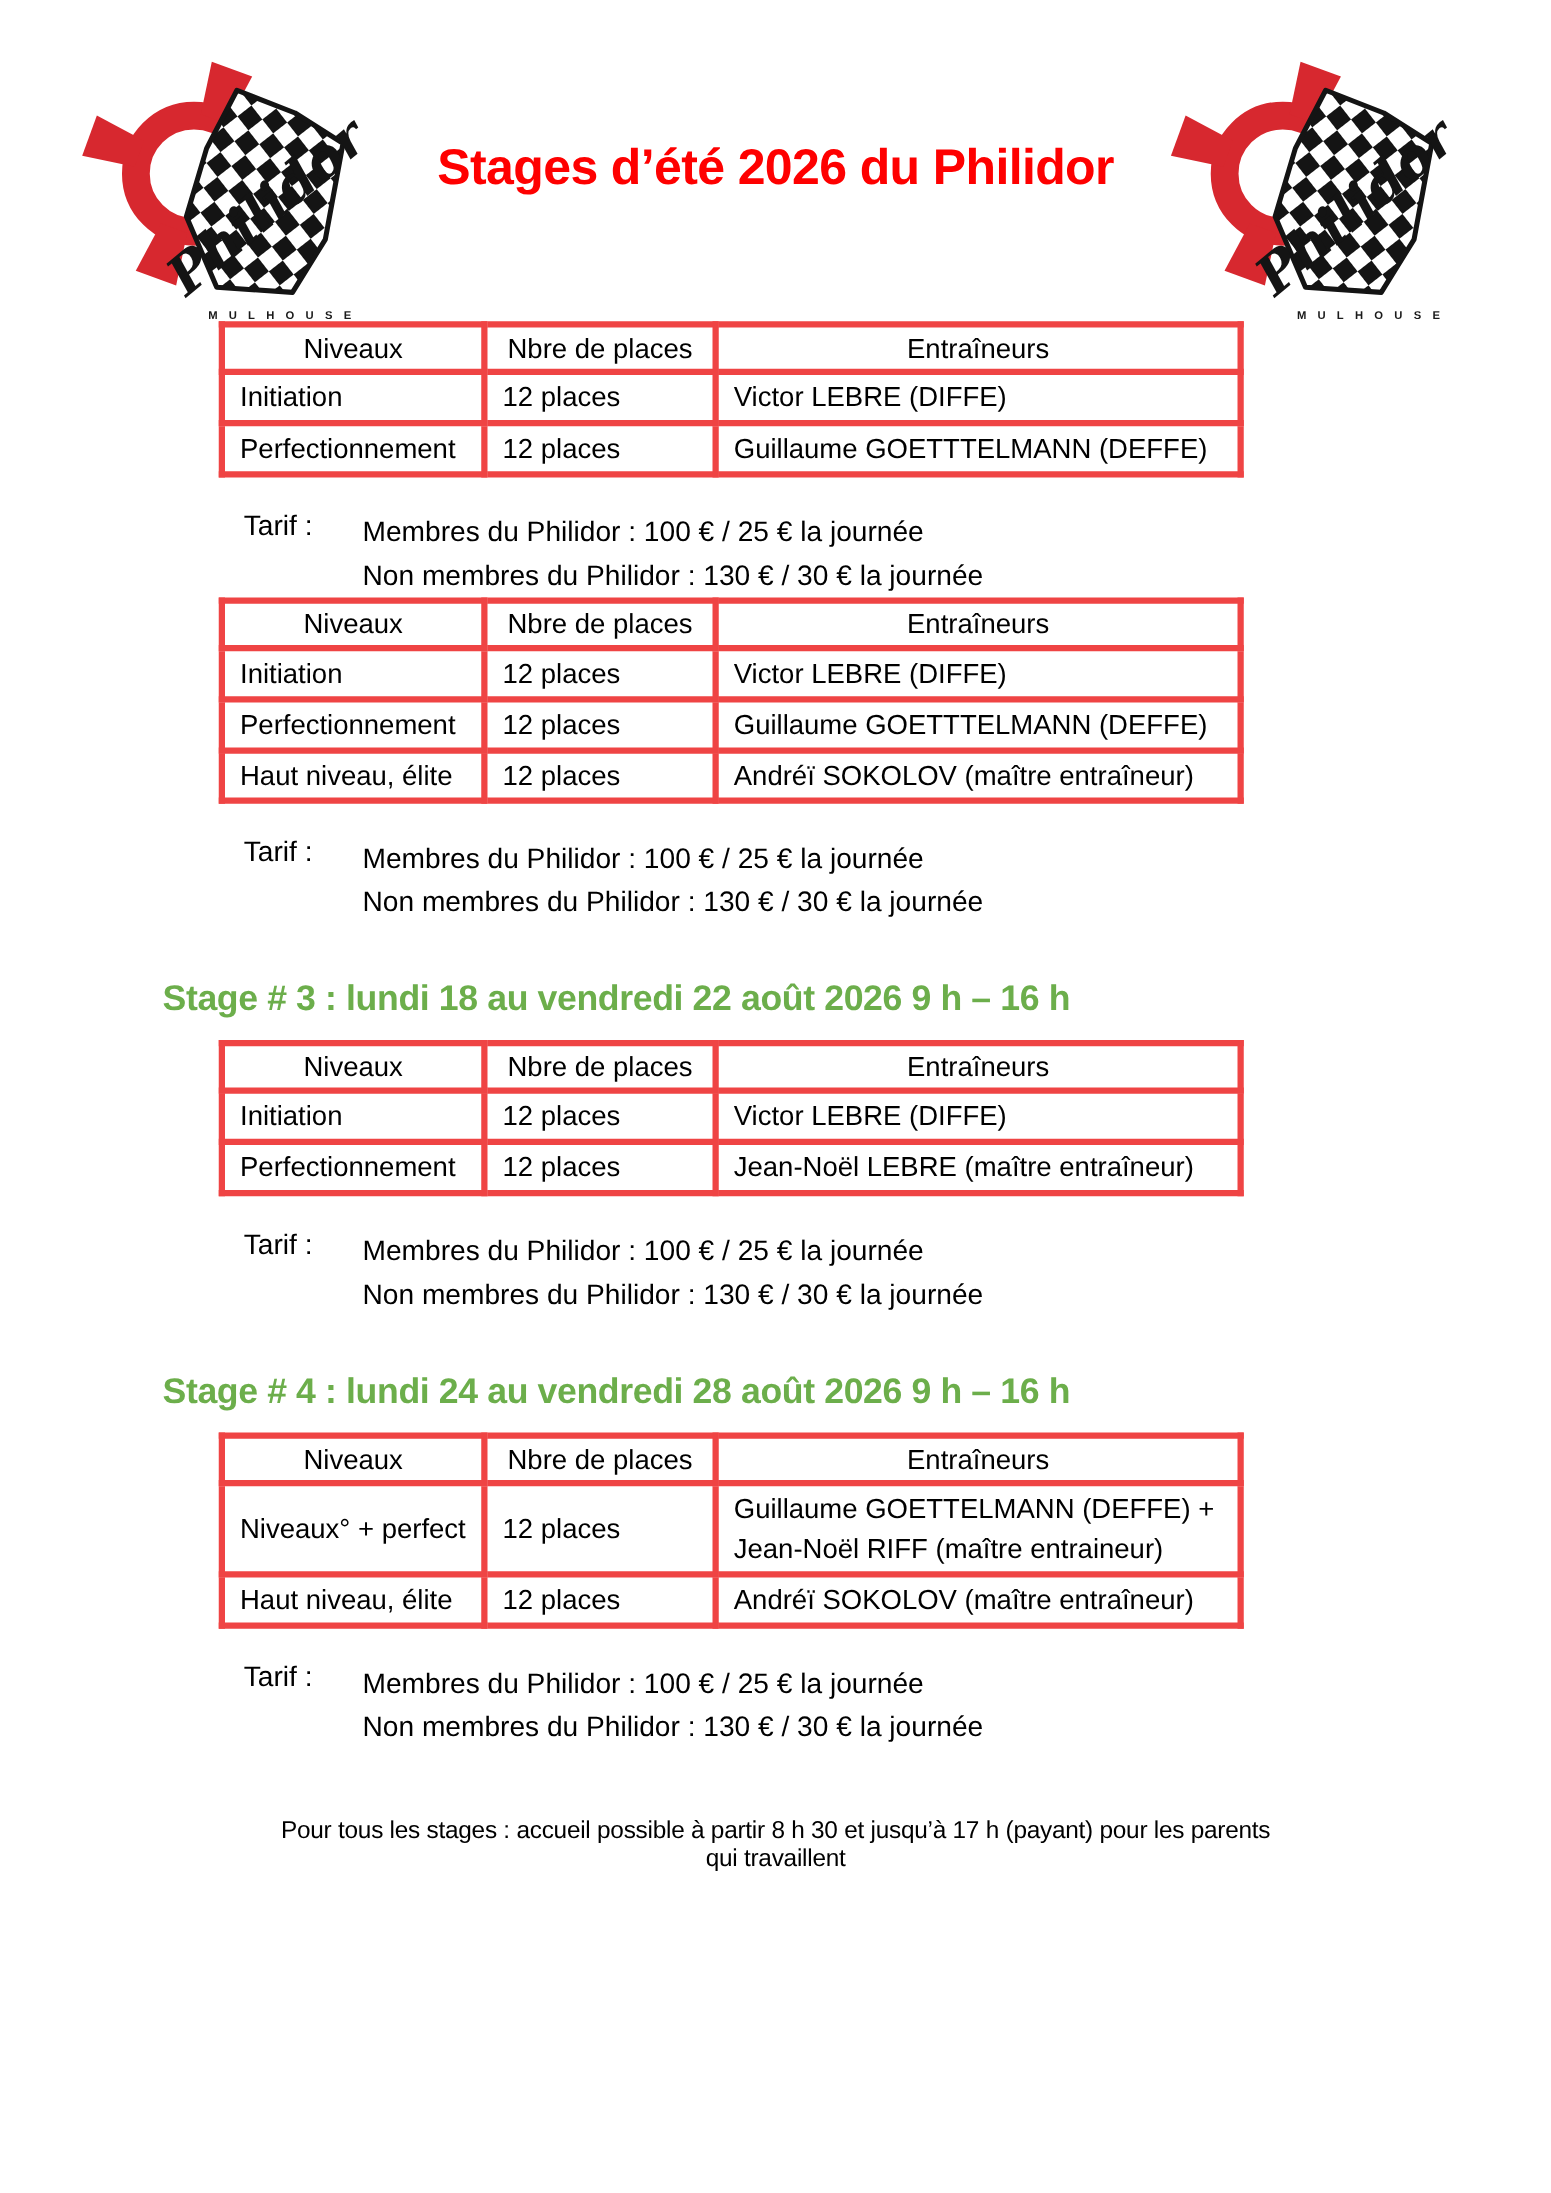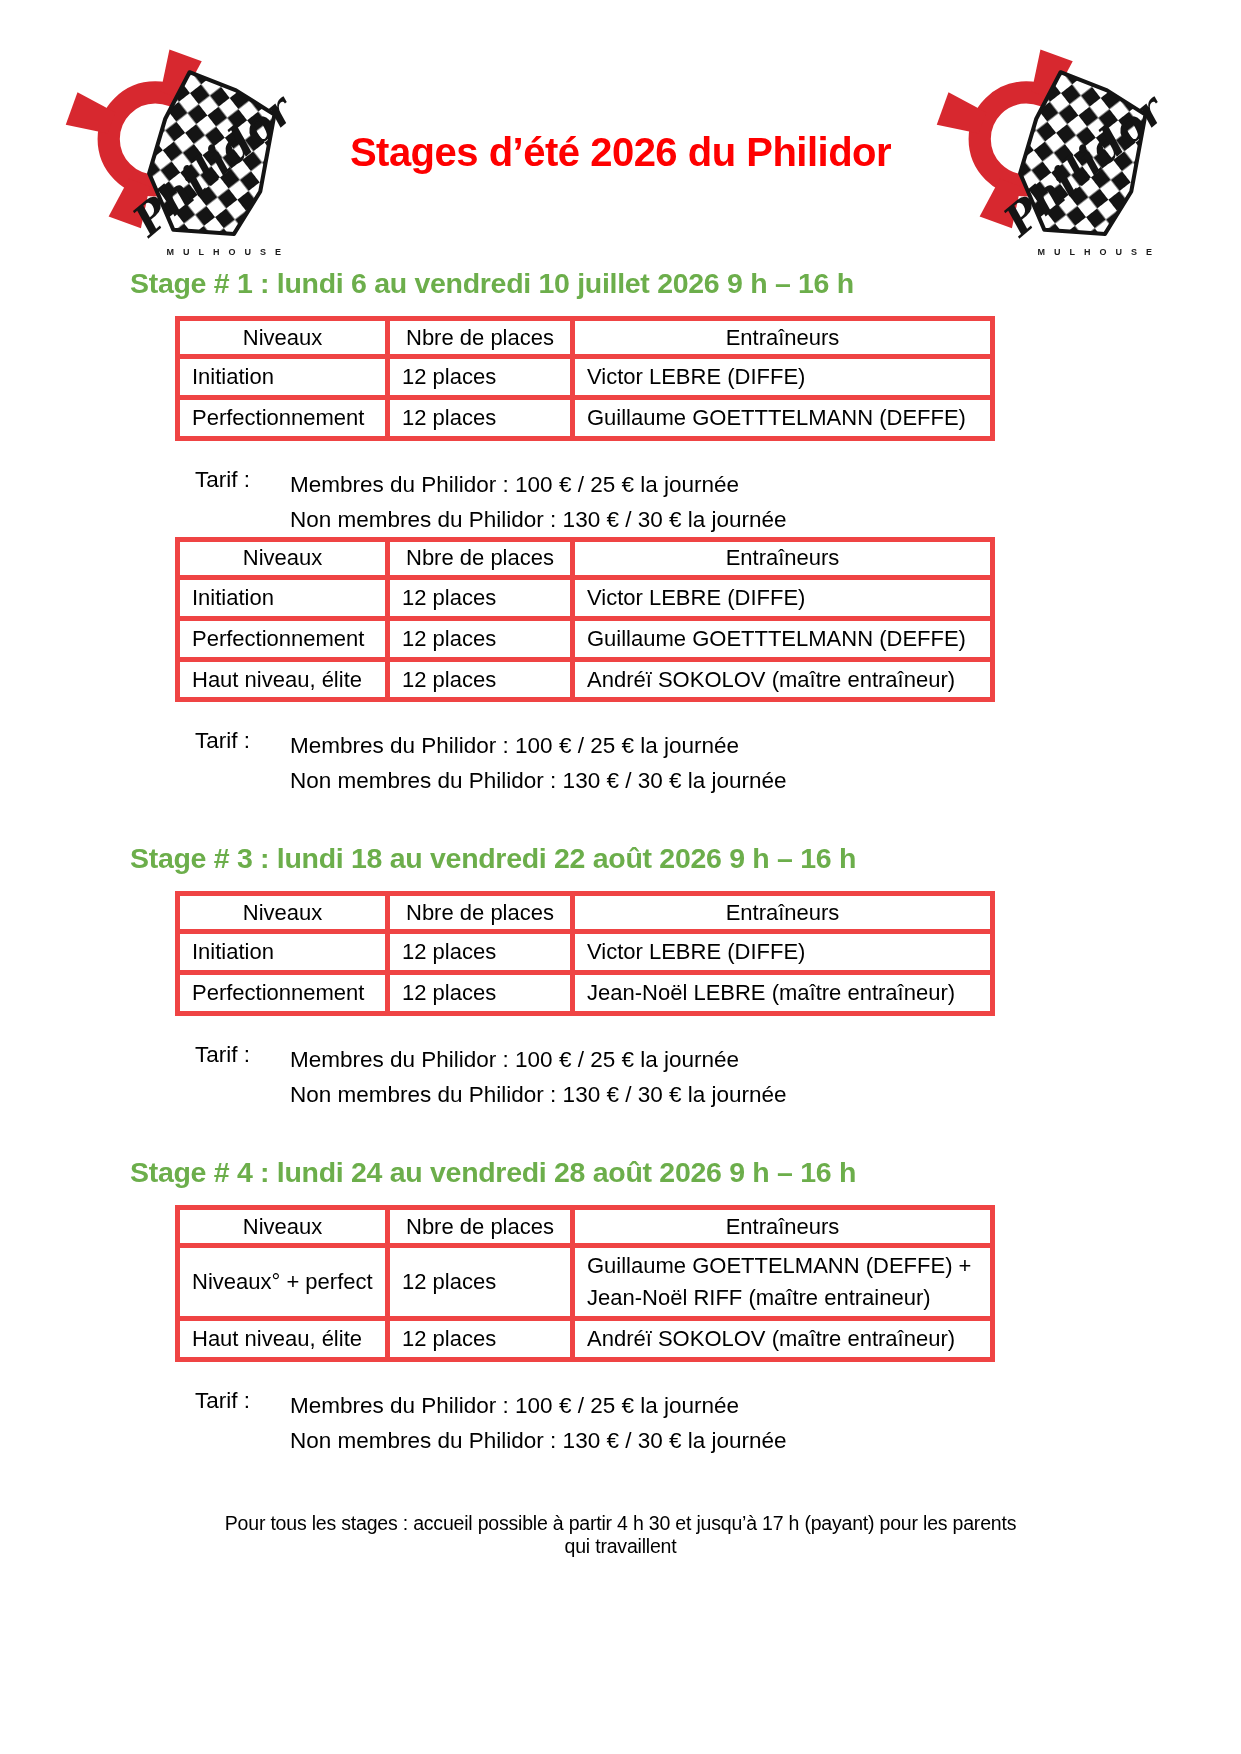--- a/index.html
+++ b/index.html
@@ -18,21 +18,21 @@
     padding:52px 80px 0 80px;
   }
   .logo { width:210px; text-align:center; flex:0 0 auto; }
   .logo svg { overflow:visible; display:block; margin:0 auto; }
   .logo-city {
     font-size:9px; letter-spacing:9px; padding-left:9px;
     color:#1a1a1a; margin-top:3px; font-weight:bold;text-align:right;
   }
   .page-title {
     font-size:40px; font-weight:bold; color:#fe0000;
-    margin-top:78px; text-align:center; flex:1 1 auto;
+    margin-top:60px; text-align:center; flex:1 1 auto;
     letter-spacing:-0.5px;
   }
 
   
   .content { padding:0 130px; }
   .stage-heading {
     color:#6cae4b; font-size:28.5px; font-weight:bold;
     margin:44px 0 16px 0; letter-spacing:-0.3px;
   }
   .section:first-of-type .stage-heading { margin-top:10px; }
@@ -129,21 +129,20 @@
         <path d="M104,20 L150,38 L188,62 L174,138 L148,180 L88,176 L64,120 L80,66 Z" fill="url(#chk2)" stroke="#141414" stroke-width="4" stroke-linejoin="round"></path>
         <text transform="translate(64,184) rotate(-40)" font-family="DejaVu Serif, serif" font-style="italic" font-weight="bold" font-size="42" fill="#141414">Philidor</text>
       </svg>
       <div class="logo-city">MULHOUSE</div>
     </div>
   </div>
 
   <div class="content">
 
     <div class="section">
-      <div class="stage-heading">Stage # 1 : lundi 6 au vendredi 10 juillet 2026 9 h – 16 h</div>
       <table class="stage-table">
         <colgroup>
             <col class="col-niveaux">
             <col class="col-places">
             <col class="col-entr">
           </colgroup>
         <thead>
           <tr>
             <th>Niveaux</th>
             <th>Nbre de places</th>
@@ -281,16 +280,16 @@
       </table>
       <div class="tarif">
         <div class="tarif-label">Tarif :</div>
         <div class="tarif-lines">
           <div>Membres du Philidor : 100 € / 25 € la journée</div>
           <div>Non membres du Philidor : 130 € / 30 € la journée</div>
         </div>
       </div>
     </div>
 
-    <div class="footer">Pour tous les stages : accueil possible à partir 4 h 30 et jusqu’à 17 h (payant) pour les parents qui travaillent</div>
+    <div class="footer">Pour tous les stages : accueil possible à partir 8 h 30 et jusqu’à 17 h (payant) pour les parents qui travaillent</div>
 
   </div>
 </div>
 
 </body></html>

